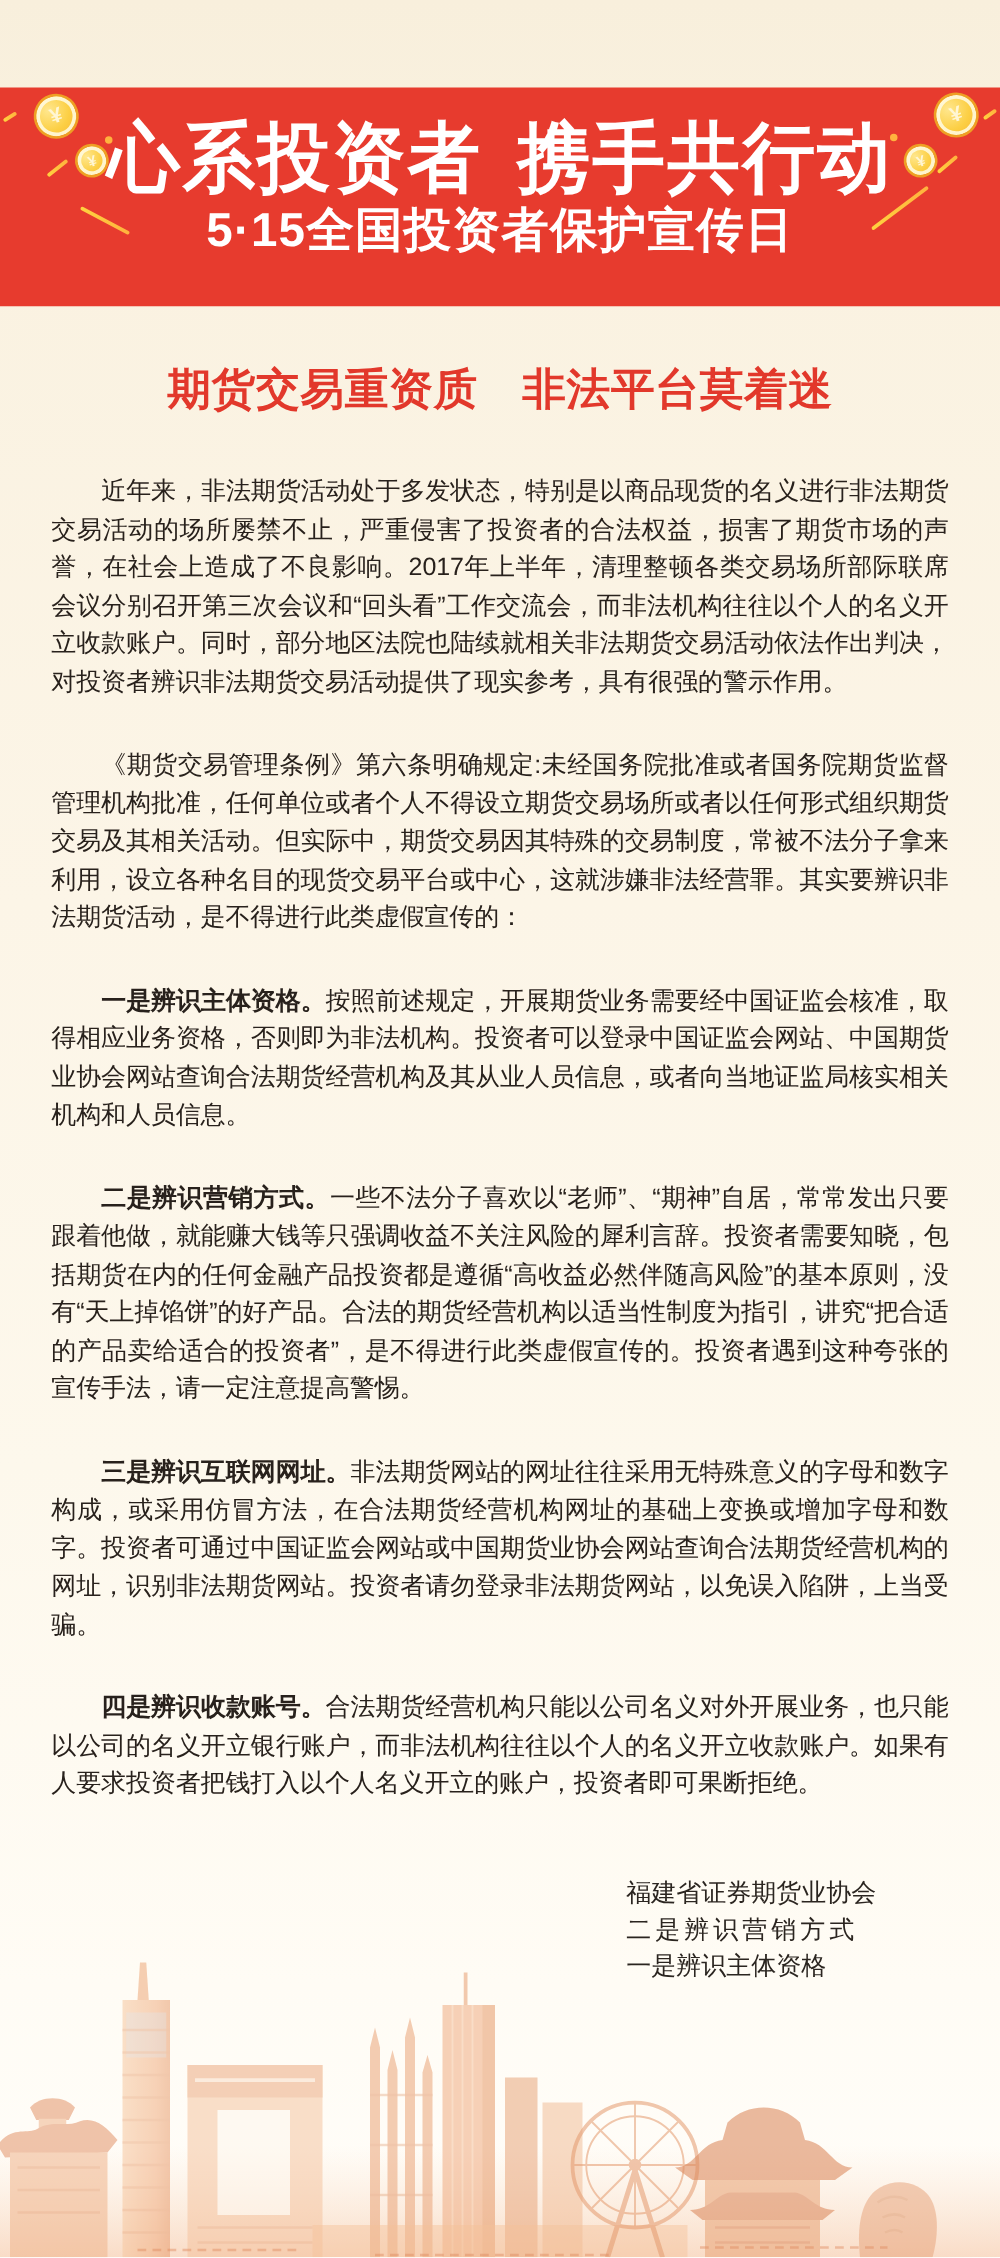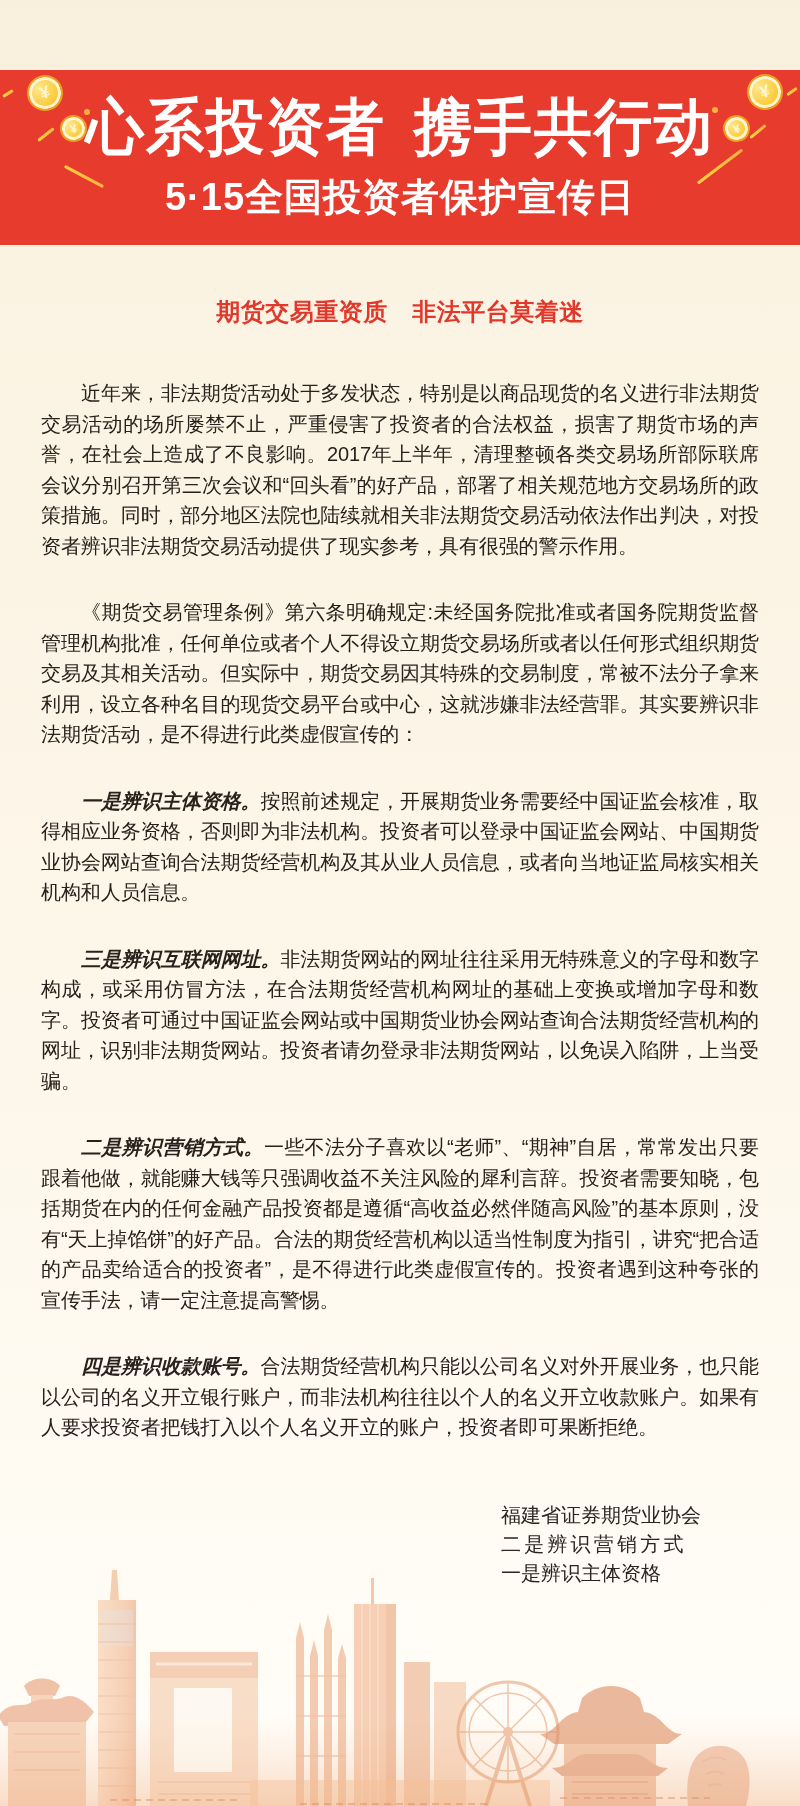--- a/index.html
+++ b/index.html
@@ -21,21 +21,21 @@
   .banner-title {
     margin-top:24px;
     text-align:center;
     color:#ffffff;
     font-size:58px; font-weight:900;
     letter-spacing:2px; word-spacing:10px;
     line-height:66px;
     transform:scaleY(1.06);
   }
   .banner-subtitle {
-    margin-top:16px;
+    margin-top:4px;
     text-align:center;
     color:#ffffff;
     font-size:38px; font-weight:700;
     letter-spacing:1px;
     line-height:42px;
   }
   .coin {
     position:absolute; border-radius:50%;
     background:radial-gradient(circle at 35% 30%,#ffe78e 0%,#fccf44 55%,#f7b62f 100%);
     border:2px solid #ee9f24;
@@ -56,32 +56,32 @@
   }
   
   .article {
     position:absolute; top:292px; left:41px; width:718px;
     color:#28211c;
   }
   .heading {
     margin:0 0 46px 0;
     text-align:center;
     color:#e2382b;
-    font-size:24px; font-weight:800;
+    font-size:35px; font-weight:800;
     line-height:40px;
     letter-spacing:0.5px;
   }
   .para {
     margin:0 0 36px 0;
     font-size:20px; line-height:30.5px;
     text-align:justify;
     text-indent:2em;
     letter-spacing:-0.1px;
   }
-  .para strong { font-weight:bold;font-style:italic; }
+  .para strong { font-weight:bold; }
   .signature {
     margin:58px 16px 0 auto;
     width:242px;
     font-size:20px; line-height:29px;
     color:#2b2520;
   }
   .sig-spaced { letter-spacing:3.2px; margin-right:-3px; }
   
   .skyline { position:absolute; left:0; bottom:0; width:800px; height:240px; }
 </style>
@@ -105,29 +105,29 @@
     <span class="streak" style="left:748px;top:60px;width:20px;transform:rotate(-40deg);"></span>
     <span class="streak" style="left:692px;top:95px;width:56px;transform:rotate(-37deg);"></span>
 
     <div class="banner-title">心系投资者 携手共行动</div>
     <div class="banner-subtitle">5·15全国投资者保护宣传日</div>
   </header>
 
   <main class="article">
     <h1 class="heading">期货交易重资质　非法平台莫着迷</h1>
 
-    <p class="para"><strong></strong><span>近年来，非法期货活动处于多发状态，特别是以商品现货的名义进行非法期货交易活动的场所屡禁不止，严重侵害了投资者的合法权益，损害了期货市场的声誉，在社会上造成了不良影响。2017年上半年，清理整顿各类交易场所部际联席会议分别召开第三次会议和“回头看”的好产品，部署了相关规范地方交易场所的政策措施。同时，部分地区法院也陆续就相关非法期货交易活动依法作出判决，对投资者辨识非法期货交易活动提供了现实参考，具有很强的警示作用。</span></p>
+    <p class="para"><strong></strong><span>近年来，非法期货活动处于多发状态，特别是以商品现货的名义进行非法期货交易活动的场所屡禁不止，严重侵害了投资者的合法权益，损害了期货市场的声誉，在社会上造成了不良影响。2017年上半年，清理整顿各类交易场所部际联席会议分别召开第三次会议和“回头看”工作交流会，而非法机构往往以个人的名义开立收款账户。同时，部分地区法院也陆续就相关非法期货交易活动依法作出判决，对投资者辨识非法期货交易活动提供了现实参考，具有很强的警示作用。</span></p>
 
     <p class="para"><strong></strong><span>《期货交易管理条例》第六条明确规定:未经国务院批准或者国务院期货监督管理机构批准，任何单位或者个人不得设立期货交易场所或者以任何形式组织期货交易及其相关活动。但实际中，期货交易因其特殊的交易制度，常被不法分子拿来利用，设立各种名目的现货交易平台或中心，这就涉嫌非法经营罪。其实要辨识非法期货活动，是不得进行此类虚假宣传的：</span></p>
 
     <p class="para"><strong>一是辨识主体资格。</strong><span>按照前述规定，开展期货业务需要经中国证监会核准，取得相应业务资格，否则即为非法机构。投资者可以登录中国证监会网站、中国期货业协会网站查询合法期货经营机构及其从业人员信息，或者向当地证监局核实相关机构和人员信息。</span></p>
 
+    <p class="para"><strong>二是辨识营销方式。</strong><span>一些不法分子喜欢以“老师”、“期神”自居，常常发出只要跟着他做，就能赚大钱等只强调收益不关注风险的犀利言辞。投资者需要知晓，包括期货在内的任何金融产品投资都是遵循“高收益必然伴随高风险”的基本原则，没有“天上掉馅饼”的好产品。合法的期货经营机构以适当性制度为指引，讲究“把合适的产品卖给适合的投资者”，是不得进行此类虚假宣传的。投资者遇到这种夸张的宣传手法，请一定注意提高警惕。</span></p>
+
     <p class="para"><strong>三是辨识互联网网址。</strong><span>非法期货网站的网址往往采用无特殊意义的字母和数字构成，或采用仿冒方法，在合法期货经营机构网址的基础上变换或增加字母和数字。投资者可通过中国证监会网站或中国期货业协会网站查询合法期货经营机构的网址，识别非法期货网站。投资者请勿登录非法期货网站，以免误入陷阱，上当受骗。</span></p>
-
-    <p class="para"><strong>二是辨识营销方式。</strong><span>一些不法分子喜欢以“老师”、“期神”自居，常常发出只要跟着他做，就能赚大钱等只强调收益不关注风险的犀利言辞。投资者需要知晓，包括期货在内的任何金融产品投资都是遵循“高收益必然伴随高风险”的基本原则，没有“天上掉馅饼”的好产品。合法的期货经营机构以适当性制度为指引，讲究“把合适的产品卖给适合的投资者”，是不得进行此类虚假宣传的。投资者遇到这种夸张的宣传手法，请一定注意提高警惕。</span></p>
 
     <p class="para"><strong>四是辨识收款账号。</strong><span>合法期货经营机构只能以公司名义对外开展业务，也只能以公司的名义开立银行账户，而非法机构往往以个人的名义开立收款账户。如果有人要求投资者把钱打入以个人名义开立的账户，投资者即可果断拒绝。</span></p>
 
     <div class="signature">
       <div>福建省证券期货业协会</div>
       <div class="sig-spaced">二是辨识营销方式</div>
       <div>一是辨识主体资格</div>
     </div>
   </main>
 

